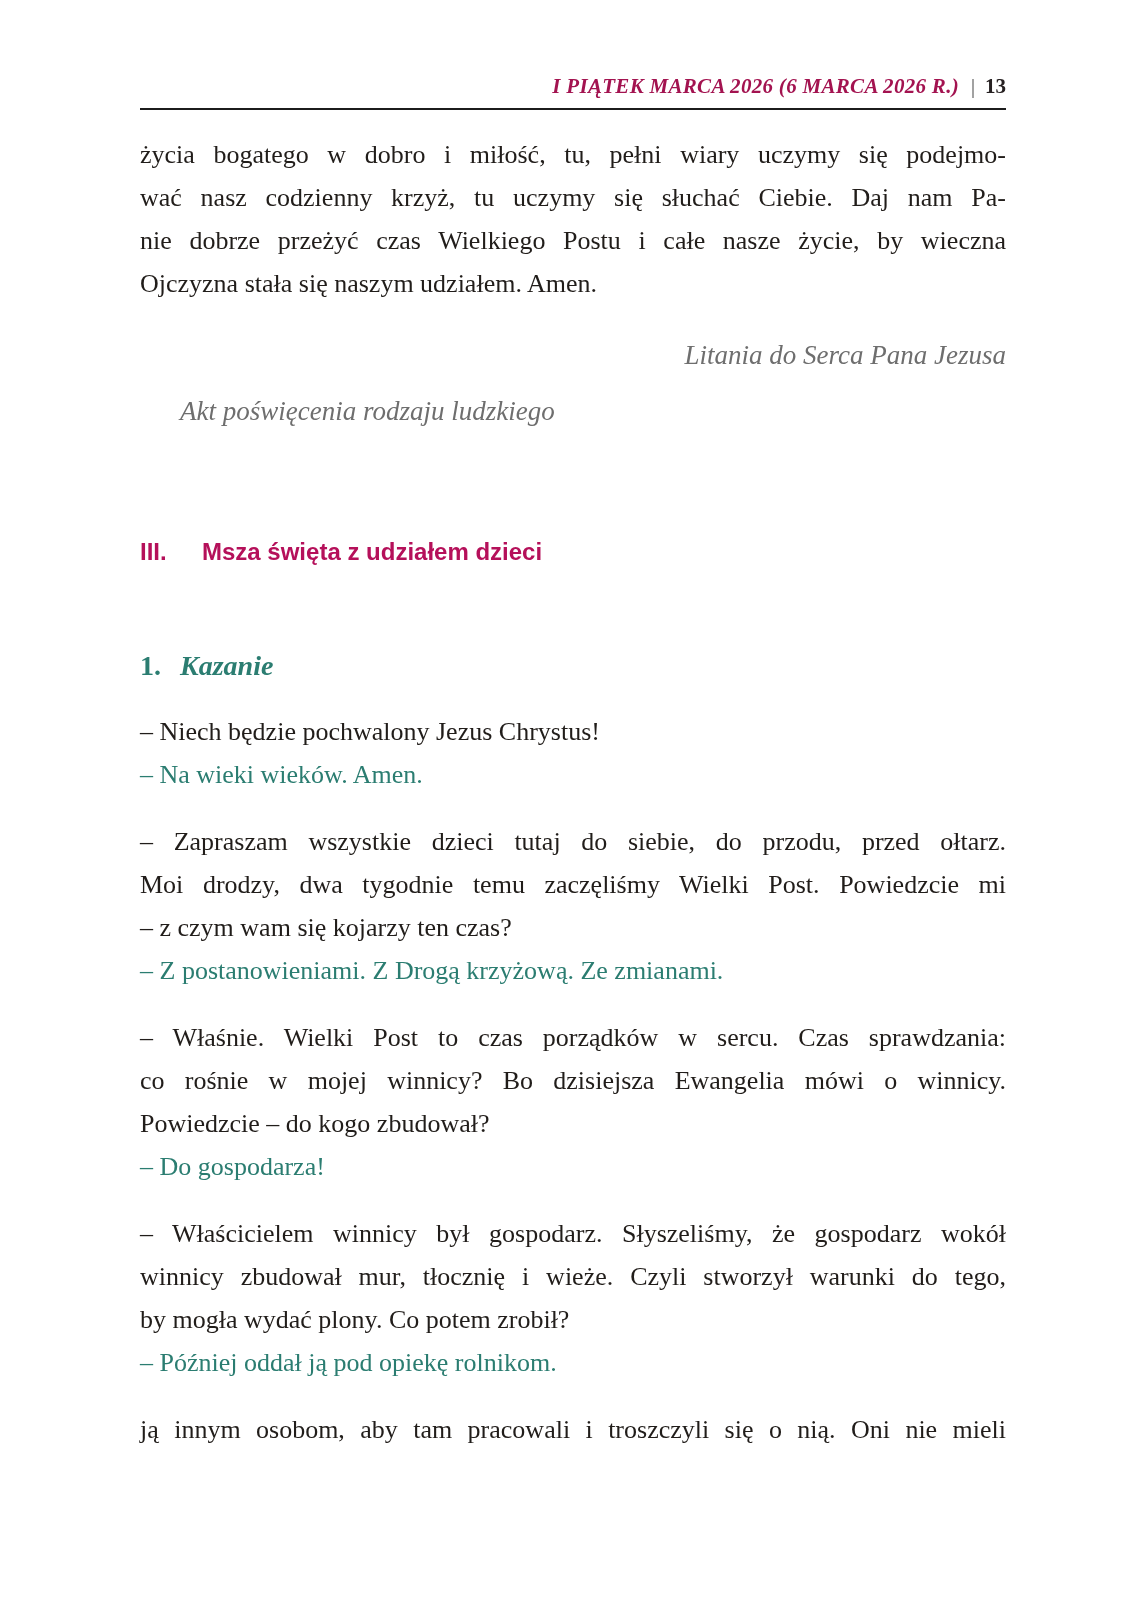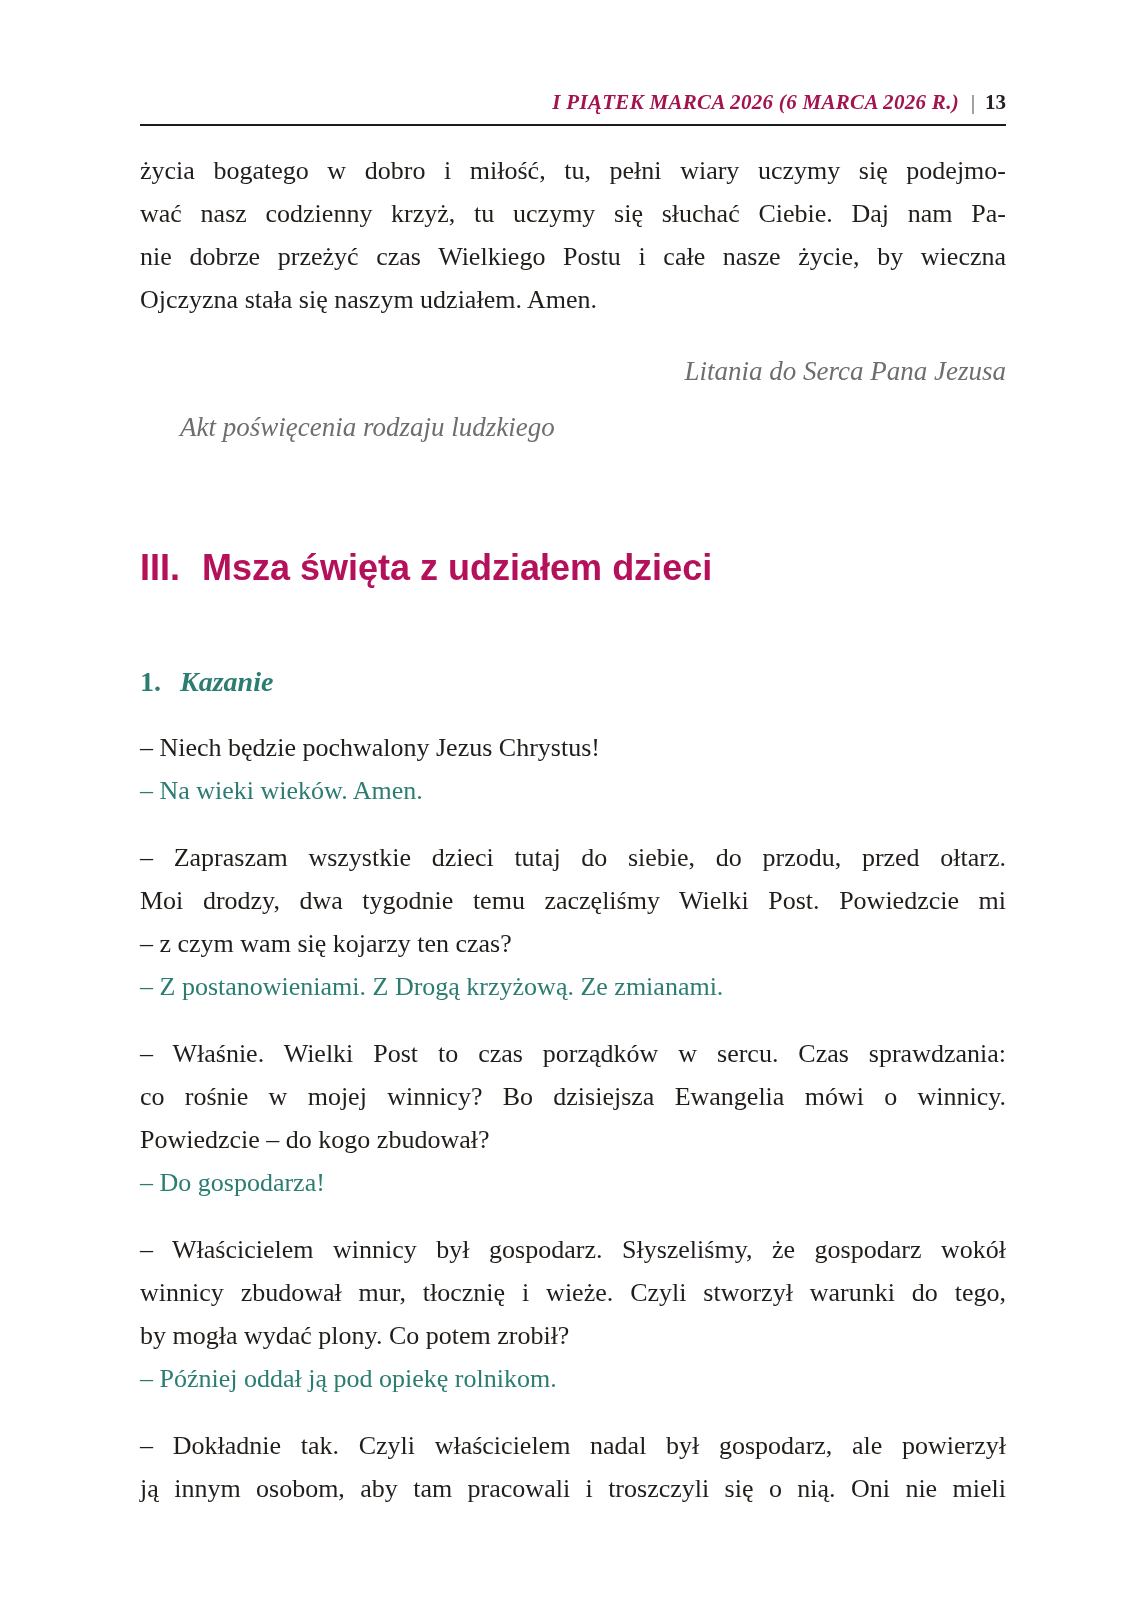--- a/index.html
+++ b/index.html
@@ -8,21 +8,21 @@
     --response-text:#2b7d71;
     --rubric-text:#6e6e6e;
     --body-text:#211d1a;
   }
   html,body{margin:0;padding:0;}
   body{
     width:1142px;height:1615px;background:#ffffff;overflow:hidden;
     font-family:"Liberation Serif", serif;color:var(--body-text);
   }
   .sheet{
-    position:relative;width:866px;margin:16px auto 0 140px;padding-top:73px;
+    position:relative;width:866px;margin:0 auto 0 140px;padding-top:73px;
   }
   
   .running-header{
     text-align:right;font-size:21px;line-height:26px;white-space:nowrap;
   }
   .rh-text{
     font-style:italic;font-weight:bold;color:var(--running-head);
     letter-spacing:0.3px;
   }
   .rh-sep{color:#4a4a4a;font-weight:normal;margin:0 10px 0 12px;font-size:20px;}
@@ -40,21 +40,21 @@
   
   .rubric{
     font-style:italic;color:var(--rubric-text);font-size:27px;line-height:43px;
     padding-left:40px;
   }
   .rubric-1{margin-top:29px;text-align:right;}
   .rubric-2{margin-top:13px;}
   
   .section{
     margin:100px 0 0 0;font-family:"Liberation Sans", sans-serif;
-    font-weight:bold;font-size:36px;line-height:38px;color:var(--section-heading);
+    font-weight:bold;font-size:24px;line-height:38px;color:var(--section-heading);
   }
   .section .sec-num{display:inline-block;width:62px;}
   
   .subsection{
     margin:76px 0 0 0;font-size:28px;line-height:38px;color:var(--response-text);
   }
   .subsection .sub-num{display:inline-block;width:40px;font-style:normal;}
   .subsection .sub-title{font-weight:bold;font-style:italic;font-size:28px;}
   
   .dialogue{margin-top:25px;}
@@ -112,18 +112,17 @@
       </div>
       <div class="dlg dlg-celebrant gap">
         <div class="pline">– Właścicielem winnicy był gospodarz. Słyszeliśmy, że gospodarz wokół</div>
         <div class="pline">winnicy zbudował mur, tłocznię i wieże. Czyli stworzył warunki do tego,</div>
         <div class="pline last">by mogła wydać plony. Co potem zrobił?</div>
       </div>
       <div class="dlg dlg-response">
         <div class="pline last">– Później oddał ją pod opiekę rolnikom.</div>
       </div>
       <div class="dlg dlg-celebrant gap">
-        <div class="pline">– Dokładnie tak. Czyli właścicielem nadal był gospodarz, ale powierzył</div>
         <div class="pline">ją innym osobom, aby tam pracowali i troszczyli się o nią. Oni nie mieli</div>
       </div>
     </div>
 
 </div>
 
 </body></html>

